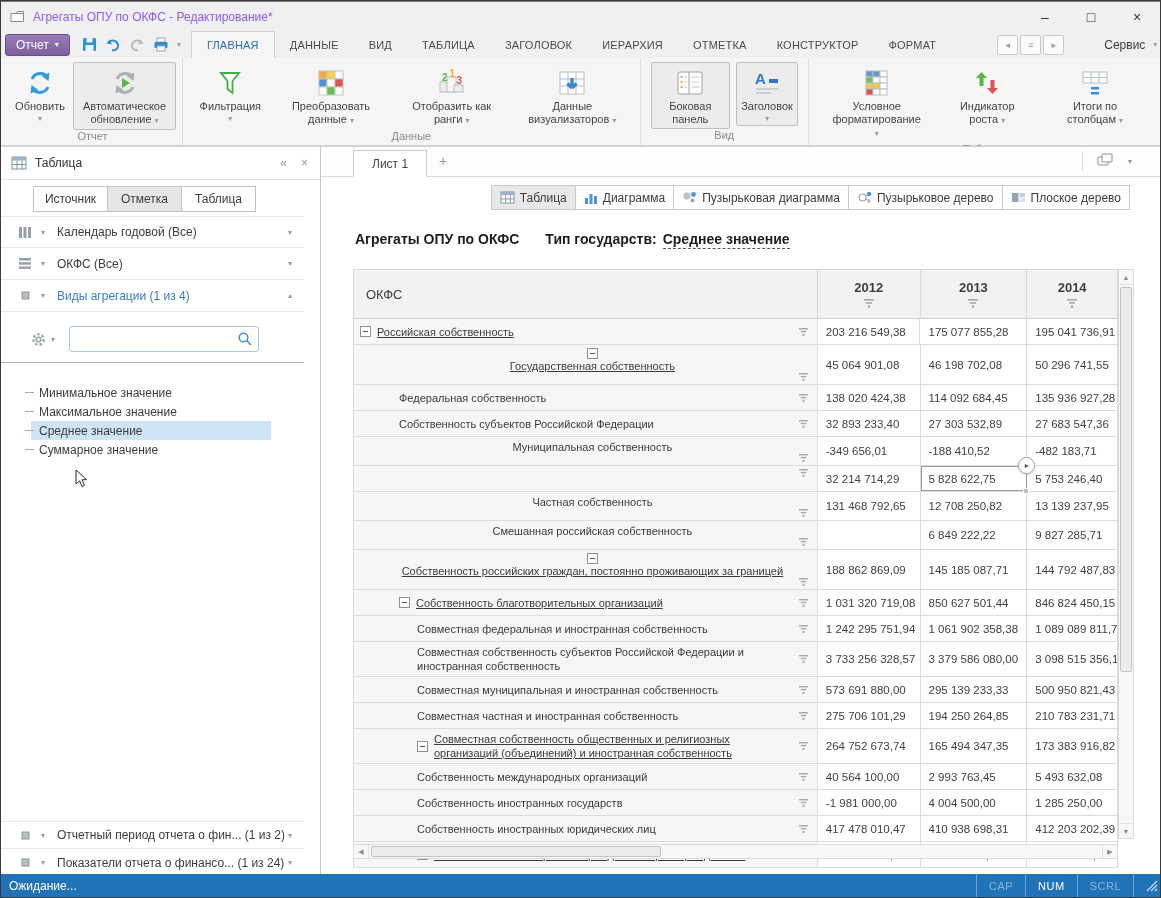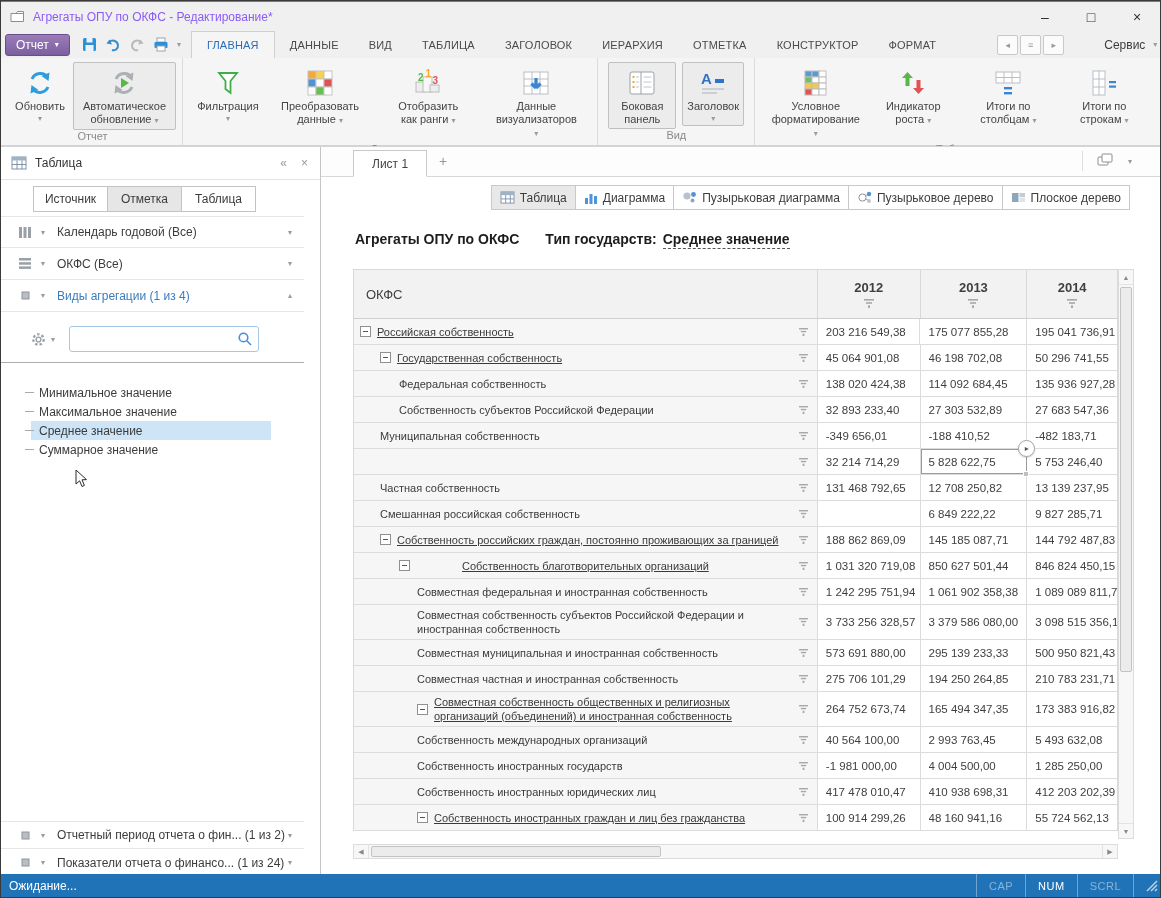--- a/index.html
+++ b/index.html
@@ -101,22 +101,22 @@
   .thead .hcell:nth-child(4){ width:90px; }
   .tbody { border-left:1px solid #d9d9d9; border-right:1px solid #d9d9d9; }
   .trow { display:flex; border-bottom:1px solid #dcdcdc; min-height:26px; }
   .tcell { border-right:1px solid #dcdcdc; display:flex; align-items:center; }
   .tcell:last-child { border-right:none; }
   .tcell.name { width:465px; background:#f6f6f6; padding:3px 6px 3px 6px; font-size:11px; color:#3a3a3a; }
   .trow .tcell:nth-child(2){ width:103px; }
   .trow .tcell:nth-child(3){ width:107px; }
   .trow .tcell:nth-child(4){ width:90px; overflow:hidden; }
   .tcell.val { background:#fff; padding-left:8px; font-size:11.5px; color:#404040; position:relative; white-space:nowrap; }
-  .lvl0 .tcell.name{ padding-left:6px; } .lvl1 .tcell.name{ padding-left:26px; }
-  .lvl2 .tcell.name{ padding-left:45px;gap:46px; } .lvl3 .tcell.name{ padding-left:63px; }
+  .lvl0 .tcell.name{ padding-left:6px; } .lvl1 .tcell.name{ padding-left:26px;flex-direction:column; }
+  .lvl2 .tcell.name{ padding-left:45px; } .lvl3 .tcell.name{ padding-left:63px; }
   .expander { width:11px; height:11px; border:1px solid #909090; background:#fff; position:relative; margin-right:6px; flex:none; }
   .expander::after { content:""; position:absolute; left:2px; right:2px; top:4px; border-top:1px solid #555; }
   .rowlabel { line-height:14px; padding-right:6px; }
   .rowlabel.link { text-decoration:underline; }
   .rowfilter { margin-left:auto; flex:none; display:flex; padding-right:2px; }
   .val .vtext { overflow:hidden; }
   .val.sel { outline:1px solid #9a9a9a; outline-offset:-1px; z-index:2; }
   .val .hcirc { display:none; }
   .val.sel .hcirc { display:flex; position:absolute; right:-9px; top:-9px; width:17px; height:17px; border-radius:50%; background:#fff; border:1px solid #a5a5a5; align-items:center; justify-content:center; font-size:8px; color:#555; box-shadow:0 1px 2px rgba(0,0,0,.15); z-index:3; }
   .val .hsq { display:none; }
@@ -405,37 +405,20 @@
                   <line x1="3" y1="8.5" x2="27" y2="8.5"></line>
                 </g>
                 <g fill="#3a87d0">
                   <rect x="11" y="18" width="8" height="2.4"></rect>
                   <rect x="11" y="23" width="8" height="2.4"></rect>
                 </g>
               </svg>
             </span>
           <span class="rlabel"><span>Итоги по столбцам</span> <span class="inlarr">▾</span></span>
         </div>
-        <div class="rbtn">
-          <span class="ricon">
-              <svg width="30" height="28" viewBox="0 0 30 28">
-                <g stroke="#b9bfc6" fill="#fff">
-                  <rect x="4" y="2" width="12" height="24"></rect>
-                  <line x1="4" y1="10" x2="16" y2="10"></line>
-                  <line x1="4" y1="18" x2="16" y2="18"></line>
-                  <line x1="10" y1="2" x2="10" y2="26"></line>
-                </g>
-                <g fill="#3a87d0">
-                  <rect x="20" y="12" width="7" height="2.2"></rect>
-                  <rect x="20" y="16.5" width="7" height="2.2"></rect>
-                </g>
-              </svg>
-            </span>
-          <span class="rlabel"><span>Итоги по строкам</span> <span class="inlarr">▾</span></span>
-        </div>
       </div>
       <div class="glabel">Таблица</div>
     </div>
   </div>
 
   <div class="main">
 
     <div class="sidebar">
       <div class="sb-head">
         <span class="ticon">

